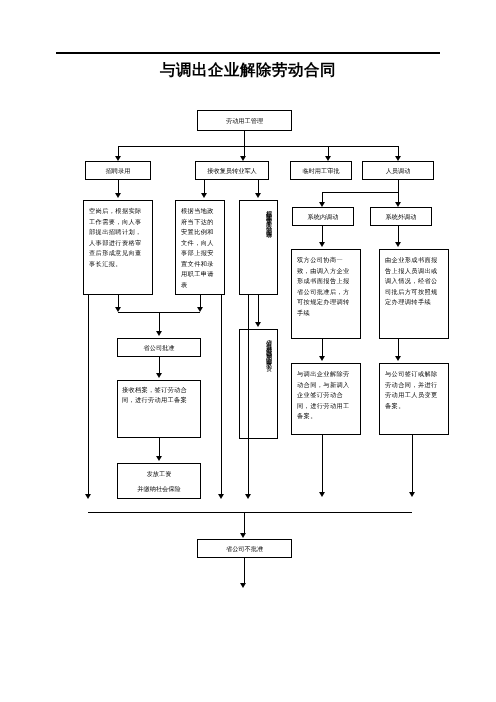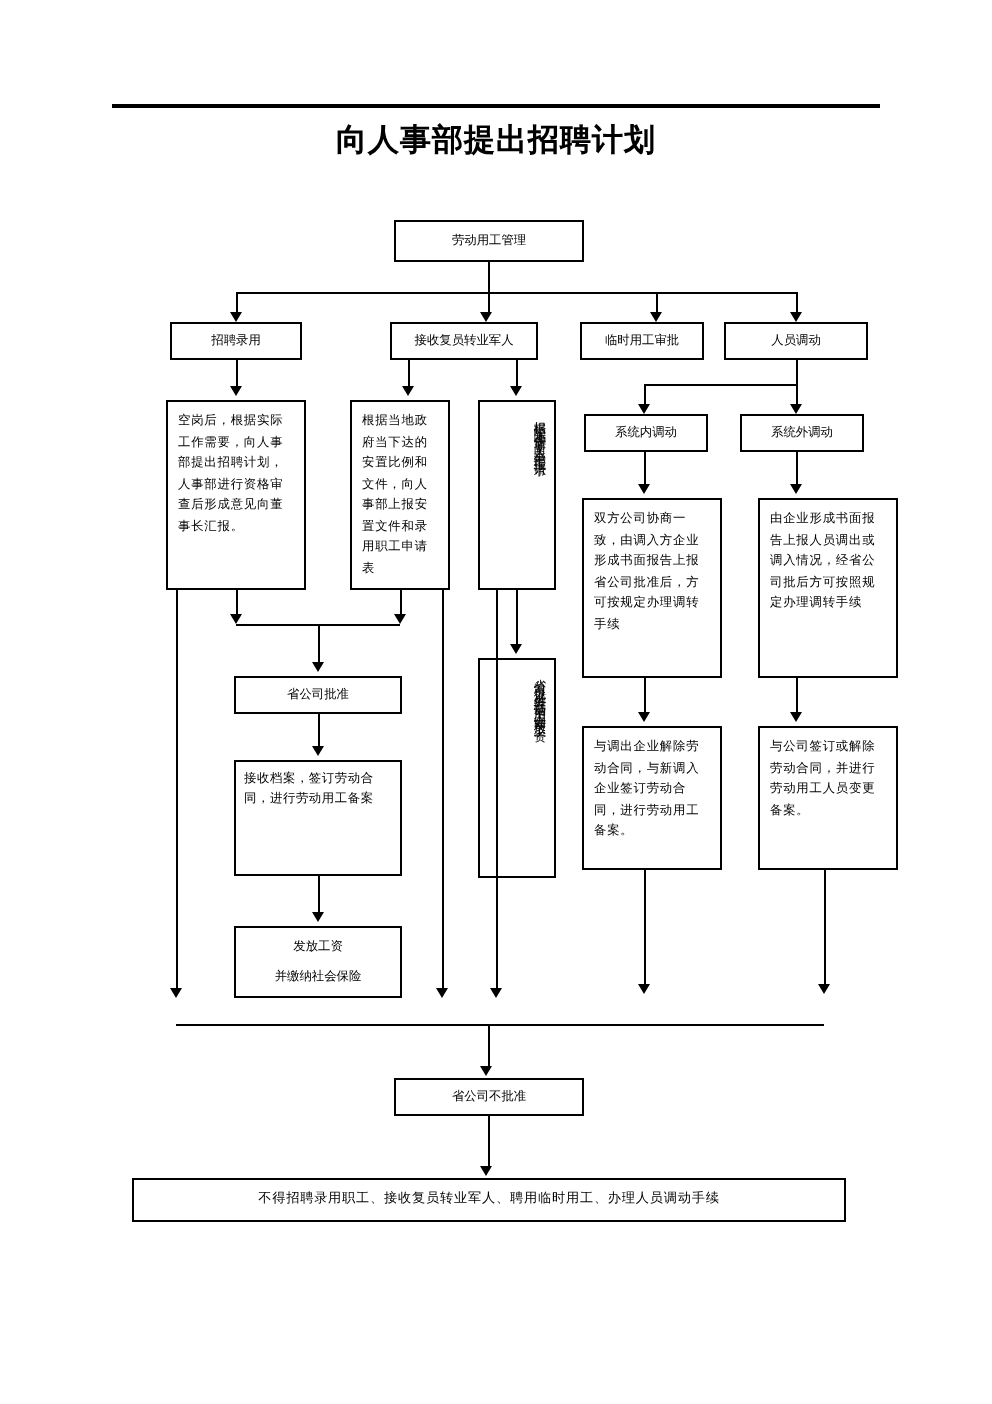--- a/index.html
+++ b/index.html
@@ -86,21 +86,21 @@
     border-top:5px solid #000;
   }
 </style>
 </head>
 <body>
 
 <div id="sheet">
 
   <div class="rule hrule-top"></div>
 
-  <div class="title">向人事部提出招聘计划</div>
+  <div class="title">与调出企业解除劳动合同</div>
 
   <div class="box" style="left:197px;top:110px;width:95px;height:21px;">劳动用工管理</div>
 
   <div class="vline" style="left:243.5px;top:131px;height:16px;"></div>
 
   <div class="hline" style="left:118px;top:146px;width:280px;"></div>
 
   <div class="vline" style="left:118px;top:146px;height:11px;"></div>
   <div class="arrow" style="left:114.8px;top:156px;"></div>
   <div class="vline" style="left:243.5px;top:146px;height:11px;"></div>
@@ -199,15 +199,14 @@
 
   <div class="hline" style="left:88px;top:512px;width:324px;"></div>
   <div class="vline" style="left:243.5px;top:512px;height:22px;"></div>
   <div class="arrow" style="left:240.3px;top:533px;"></div>
 
   <div class="box" style="left:197px;top:539px;width:95px;height:19px;">省公司不批准</div>
 
   <div class="vline" style="left:243.5px;top:558px;height:26px;"></div>
   <div class="arrow" style="left:240.3px;top:583px;"></div>
 
-  <div class="box" style="left:66px;top:589px;width:357px;height:22px;font-size:6.6px;letter-spacing:0.4px;">不得招聘录用职工、接收复员转业军人、聘用临时用工、办理人员调动手续</div>
 
 </div>
 
 </body></html>

